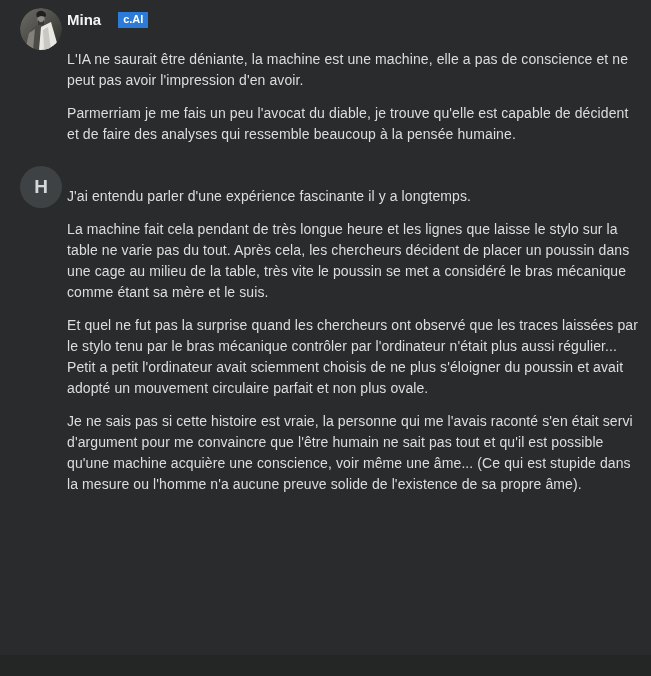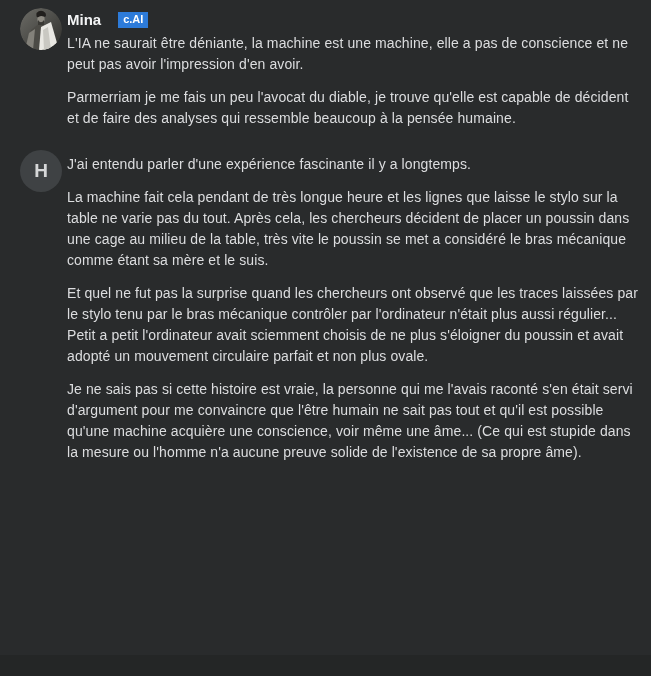--- a/index.html
+++ b/index.html
@@ -56,21 +56,21 @@
   }
   .badge {
     font-size: 11px;
     font-weight: 700;
     color: #ffffff;
     border-radius: 0;
     padding: 1px 5px 2px 5px;
     line-height: 13px;
     background: #2d7bd9;
   }
-  .paras { margin-top: 4px; }
+  .paras { margin-top: 20px; }
   .para {
     margin: 0;
     font-size: 14px;
     line-height: 21px;
     color: #dcdddf;
     letter-spacing: 0.1px;
   }
   .para + .para { margin-top: 12px; }
   .bottom-strip {
     position: absolute;

